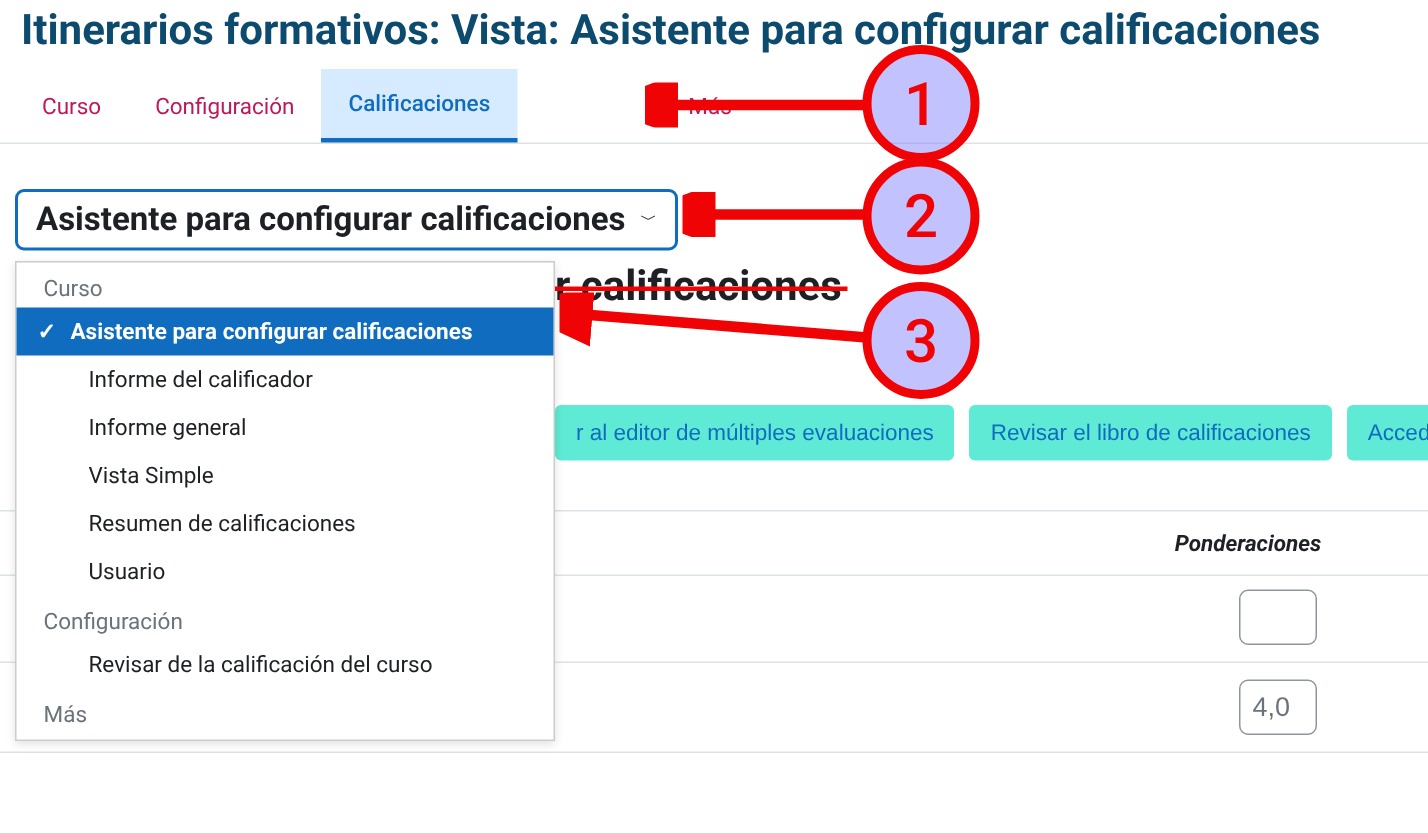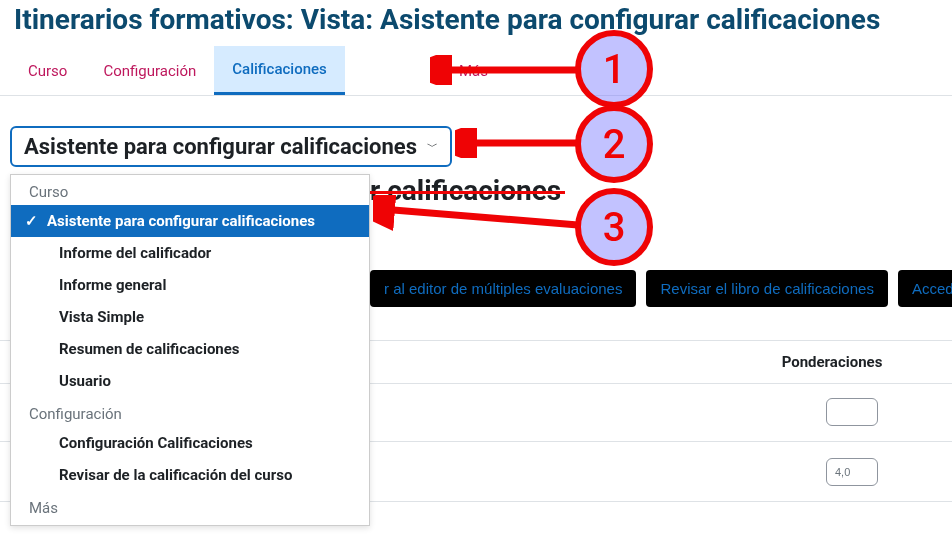--- a/index.html
+++ b/index.html
@@ -73,21 +73,20 @@
     color: #6a737b;
     padding: 8px 18px 4px 18px;
     font-size: 15px;
   }
   .dd-item {
     display: flex;
     align-items: center;
     padding: 7px 18px 7px 28px;
     color: #1d2125;
     cursor: pointer;
-    font-weight: bold;
   }
   .dd-item.active {
     background: #0f6cbf;
     color: #fff;
     font-weight: 700;
     padding-left: 14px;
   }
   .dd-check { width: 14px; display: inline-block; margin-right: 8px; color:#fff; }
   .dd-item:not(.active) .dd-check { visibility: hidden; }
   .dd-item .dd-label { flex: 1; }
@@ -113,60 +112,60 @@
     position: absolute;
     left: 0;
     right: 0;
     top: 270px;
     padding-left: 370px;
     display: flex;
     gap: 10px;
     z-index: 10;
   }
   .btn-link {
-    background: #000000;
+    background: #5eead4;
     color: #0f6cbf;
     border: none;
     border-radius: 4px;
     padding: 10px 14px;
     font-size: 15px;
     cursor: pointer;
     white-space: nowrap;
   }
   .table-header {
     position: absolute;
     left: 0; right: 0;
     top: 340px;
     padding: 12px 20px;
     border-top: 1px solid #dee2e6;
     border-bottom: 1px solid #dee2e6;
     display: flex;
     z-index: 10;
   }
   .table-header .th-name { flex: 1; }
-  .table-header .th-weight { width: 200px; text-align: center; font-weight: 700; }
+  .table-header .th-weight { width: 200px; text-align: center; font-weight: 700; font-style: italic; }
   .row1, .row2 {
     position: absolute;
     left: 0; right: 0;
     height: 60px;
     border-bottom: 1px solid #dee2e6;
     display: flex;
     align-items: center;
     z-index: 10;
   }
   .row1 { top: 382px; }
   .row2 { top: 442px; }
   .row-gap { flex: 1; }
   .weight-cell { width: 200px; display:flex; justify-content:center; }
   .weight-input {
     width: 52px;
     padding: 7px 8px;
     border: 1px solid #8f959e;
     border-radius: 6px;
-    font-size: 11px;
+    font-size: 18px;
     color: #6a737b;
     text-align: left;
   }
 
   
   .anno { position:absolute; left:0; top:0; width:100%; height:100%; pointer-events:none; z-index:100; }
   .circle {
     position:absolute;
     width:78px; height:78px;
     border:6px solid #ef0305;
@@ -217,23 +216,20 @@
     </div>
     <div class="dd-item indent">
       <span class="dd-label">Resumen de calificaciones</span>
     </div>
     <div class="dd-item indent">
       <span class="dd-label">Usuario</span>
     </div>
 
     <div class="dd-group-label">Configuración</div>
     <div class="dd-item indent">
-      <span class="dd-label">Configuración Calificaciones</span>
-    </div>
-    <div class="dd-item indent">
       <span class="dd-label">Revisar de la calificación del curso</span>
     </div>
 
     <div class="dd-group-label">Más</div>
   </div>
 </div>
 
 <div class="action-row">
   <button class="btn-link">r al editor de múltiples evaluaciones</button>
   <button class="btn-link">Revisar el libro de calificaciones</button>

